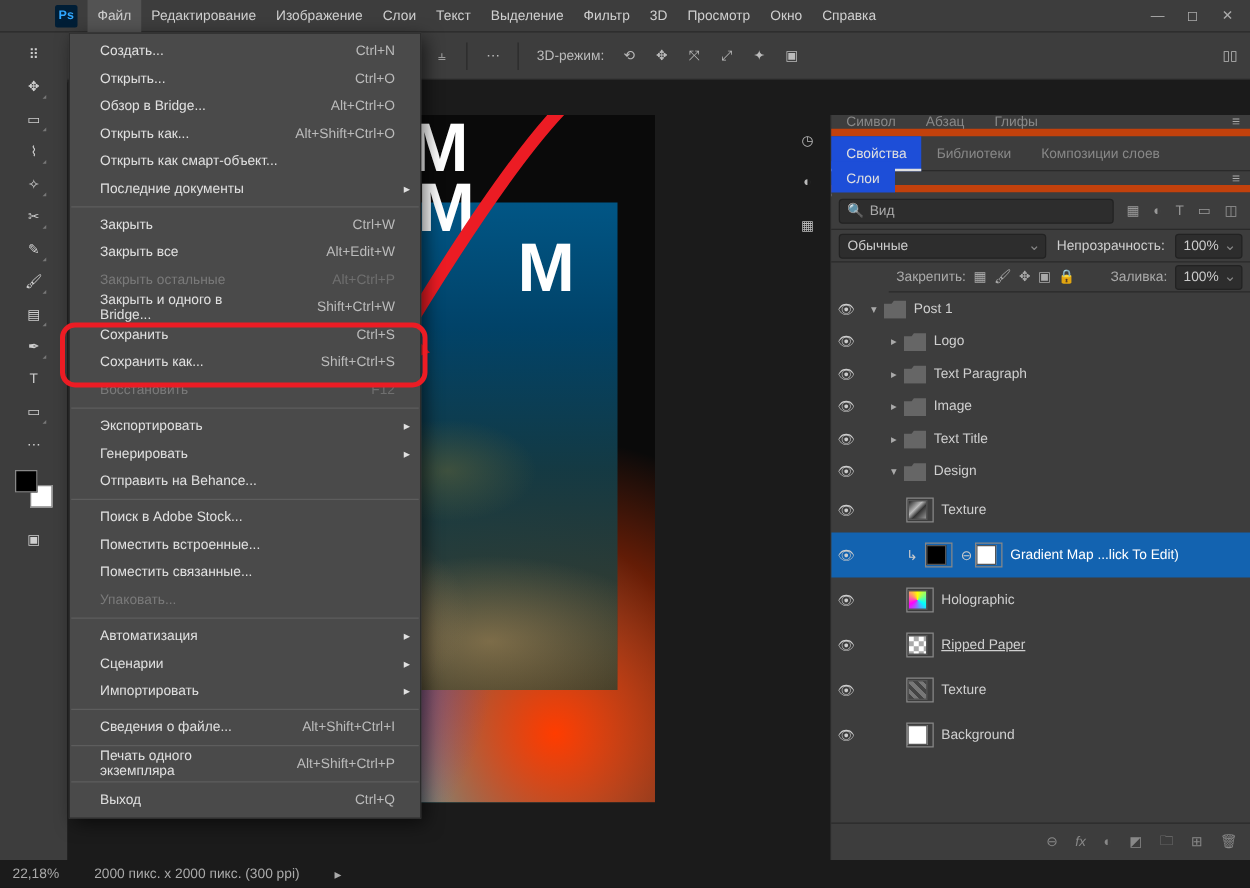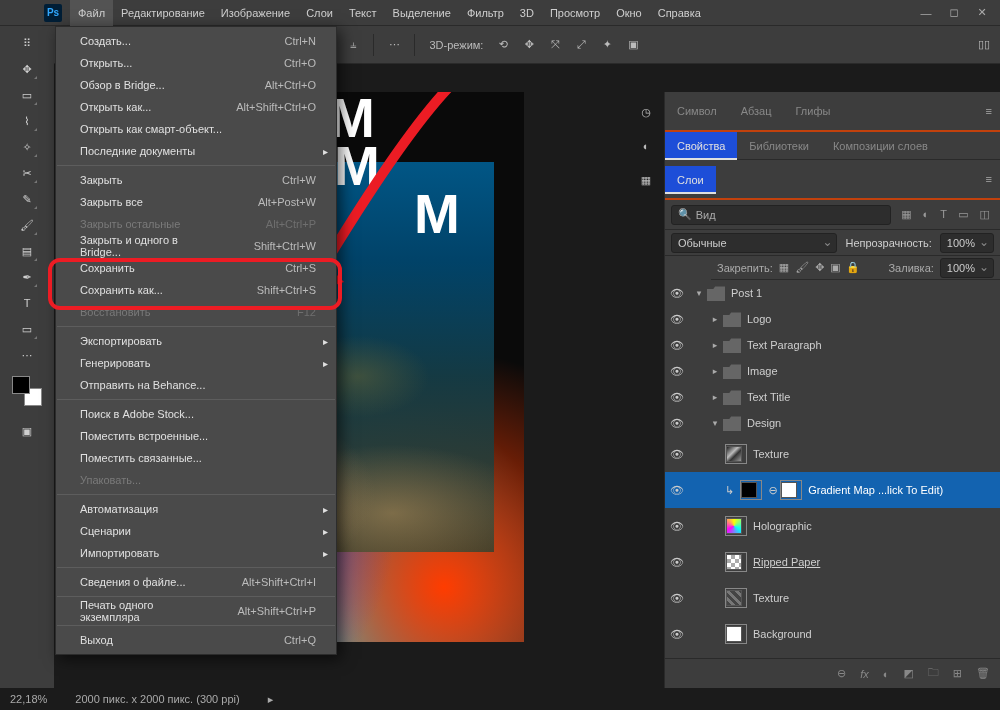--- a/index.html
+++ b/index.html
@@ -48,21 +48,21 @@
       radial-gradient(ellipse 30% 15% at 60% 55%, rgba(80,90,60,.7) 0%, transparent 70%);
   }
   .heading { position:absolute; top:0; left:40px; right:0; color:#fff; font-weight:900; font-size:55px; letter-spacing:1px; line-height:.95; font-family: Arial Black, Arial, sans-serif;}
   .heading .l2 { font-size:55px; color:#fff; position:absolute; top:48px; left:170px;}
   .heading .l3 { font-size:55px; position:absolute; top:96px; left:250px;}
   .redarrow { position:absolute; top:-20px; left:200px; width:220px; height:300px; pointer-events:none; }
   .side-icons { width:36px; background:transparent; display:flex; flex-direction:column; align-items:center; gap:14px; padding-top:10px; }
   .side-icon { width:20px;height:20px;color:#bbb;display:flex;align-items:center;justify-content:center; }
   
   .panels { width:336px; background:#3d3d3d; display:flex;flex-direction:column; border-left:1px solid #2a2a2a;}
-  .panel-tabs { display:flex; height:40px; align-items:center; border-bottom:2px solid #c2410c;text-align:center;}
+  .panel-tabs { display:flex; height:17px; align-items:center; border-bottom:6px solid #c2410c;text-align:center;}
   .panel-tab { padding:0 12px; height:28px; line-height:28px; color:#888; cursor:pointer;}
   .panel-tab.active { color:#e0e0e0; background:#1d4ed8; border-bottom:2px solid #e0e0e0; margin-bottom:-1px;}
   .panel-menu { margin-left:auto; padding:0 8px; color:#aaa;}
   .props-tabs { display:flex; height:28px; align-items:center; border-bottom:1px solid #2a2a2a;}
   .layers-panel { flex:1; display:flex;flex-direction:column; background:#3d3d3d; }
   .layers-toolbar { height:30px; display:flex;align-items:center;gap:6px;padding:0 6px; border-bottom:1px solid #2a2a2a;}
   .search { flex:1; display:flex;align-items:center;gap:4px;background:#2d2d2d;border:1px solid #222;border-radius:3px;height:20px;padding:0 6px;color:#aaa;}
   .layer-icons span { padding:0 4px; color:#999; }
   .blend-row { height:26px; display:flex;align-items:center;gap:8px;padding:0 6px; border-bottom:1px solid #2a2a2a;}
   .dropdown { background:#2d2d2d;border:1px solid #222;border-radius:3px;height:20px;padding:0 18px 0 6px;position:relative;color:#ccc;display:flex;align-items:center;}
@@ -391,21 +391,21 @@
     <div class="fm-item hasarrow">
       <span>Последние документы</span>
     </div>
     <div class="fm-sep"></div>
     <div class="fm-item">
       <span>Закрыть</span>
       <span class="fm-short">Ctrl+W</span>
     </div>
     <div class="fm-item">
       <span>Закрыть все</span>
-      <span class="fm-short">Alt+Post+W</span>
+      <span class="fm-short">Alt+Edit+W</span>
     </div>
     <div class="fm-item disabled">
       <span>Закрыть остальные</span>
       <span class="fm-short">Alt+Ctrl+P</span>
     </div>
     <div class="fm-item">
       <span>Закрыть и одного в Bridge...</span>
       <span class="fm-short">Shift+Ctrl+W</span>
     </div>
     <div class="fm-item">

